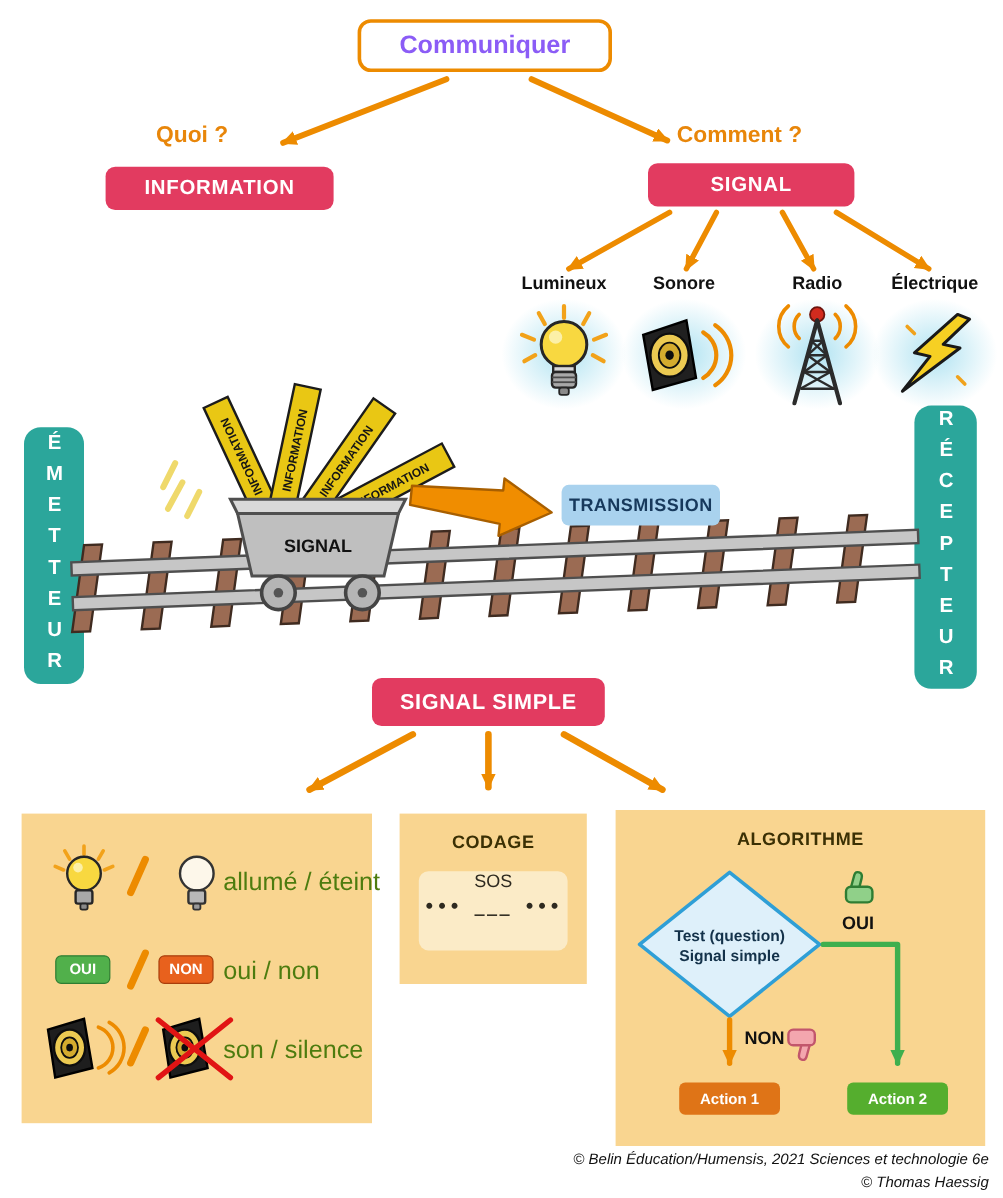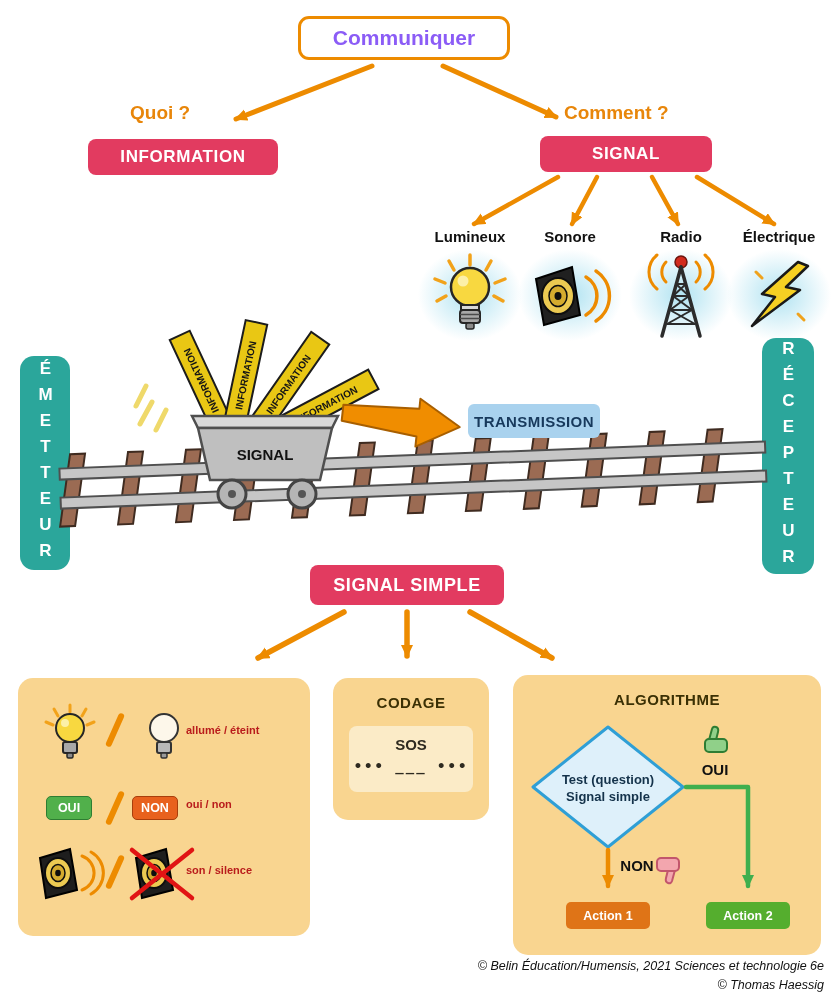--- a/index.html
+++ b/index.html
@@ -12,27 +12,27 @@
   .question{color:#E8860A;font-weight:bold;font-size:19px;white-space:nowrap}
   .badge-red{background:#E23B60;color:#fff;font-weight:bold;border-radius:8px;letter-spacing:.6px;font-size:17px}
   .stype{width:96px;text-align:center}
   .stype .slabel{font-size:15px;font-weight:bold;color:#111;white-space:nowrap}
   .stype .iconwrap{position:relative;height:92px;margin-top:4px;display:flex;align-items:center;justify-content:center}
   .glow{position:absolute;left:50%;top:50%;width:104px;height:92px;transform:translate(-50%,-50%);background:radial-gradient(closest-side,rgba(168,224,240,.9),rgba(168,224,240,0));border-radius:50%}
   .iconwrap svg{position:relative}
   .vbadge{background:#2BA69B;color:#fff;font-weight:bold;font-size:17px;border-radius:14px;writing-mode:vertical-lr;text-orientation:upright;letter-spacing:7px;display:flex;align-items:center;justify-content:center}
   #transmission-badge{left:468px;top:404px;width:132px;height:34px;background:#A9D2EE;border-radius:6px;color:#17395C;font-weight:bold;font-size:15px;letter-spacing:.4px}
   #signal-simple-badge{left:310px;top:565px;width:194px;height:40px;font-size:18px}
-  .panel{background:#F9D590;border-radius:15px}
+  .panel{background:#F9D590;border-radius:0}
   .panel-title{font-weight:bold;font-size:15px;color:#3B3004;text-align:center;letter-spacing:.5px;width:100%}
-  .row-label{font-weight:bold;font-size:11px;color:#b91c1c;white-space:nowrap}
+  .row-label{font-weight:normal;font-size:21px;color:#4d7c0f;white-space:nowrap}
   .slash{width:6px;height:36px;background:#ED8B00;border-radius:3px;transform:rotate(24deg)}
   .pill{border-radius:5px;color:#fff;font-weight:bold;font-size:12.5px;display:flex;align-items:center;justify-content:center}
   #codage-box{background:#FBEBC7;border-radius:8px}
-  #codage-word{font-weight:bold;font-size:15px;color:#2e2a20;text-align:center;margin-top:10px}
+  #codage-word{font-weight:normal;font-size:15px;color:#2e2a20;text-align:center;margin-top:0}
   #codage-morse{font-family:"DejaVu Sans Mono",monospace;font-weight:bold;font-size:14px;color:#2e2a20;text-align:center;letter-spacing:2px;margin-top:5px}
   .algo-label{font-weight:bold;font-size:15px;color:#111;text-align:center}
   .footer{position:absolute;right:12px;top:957px;font-style:italic;font-size:12.5px;color:#111;text-align:right;line-height:1.55}
   svg{overflow:visible;display:block}
   svg text{font-family:"Liberation Sans",sans-serif}
 </style>
 </head>
 <body>
 
 <div id="canvas">

